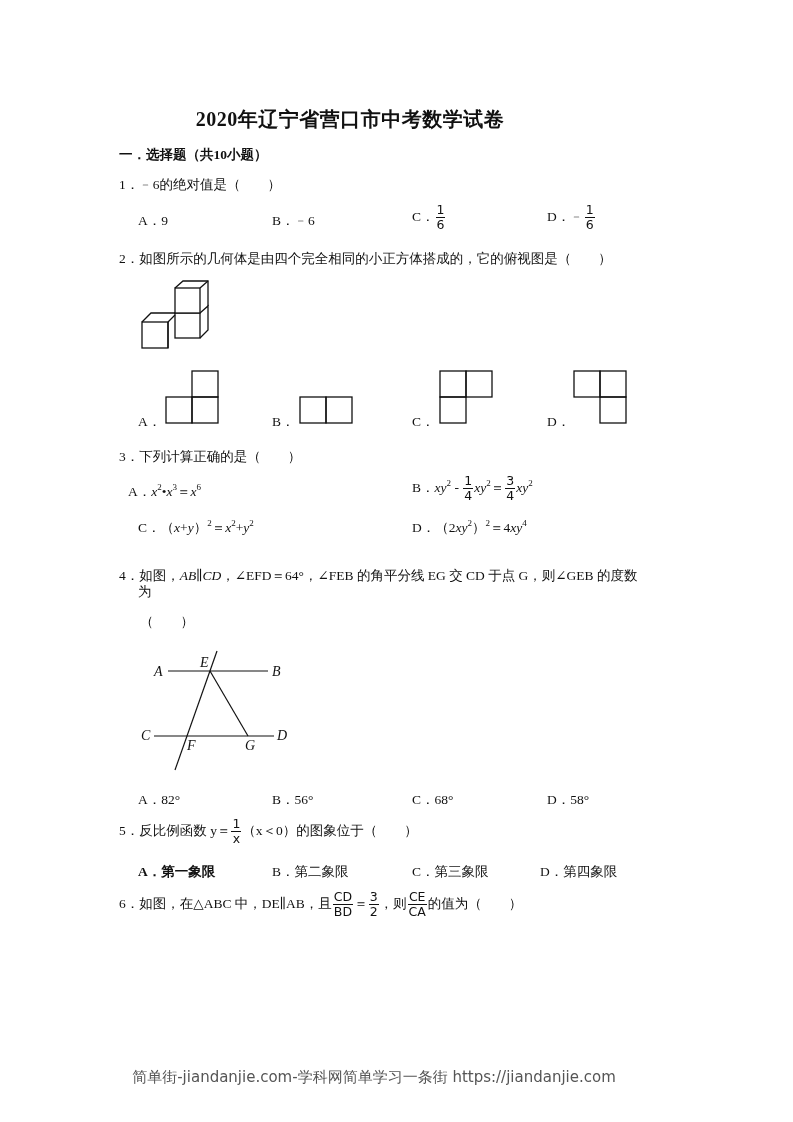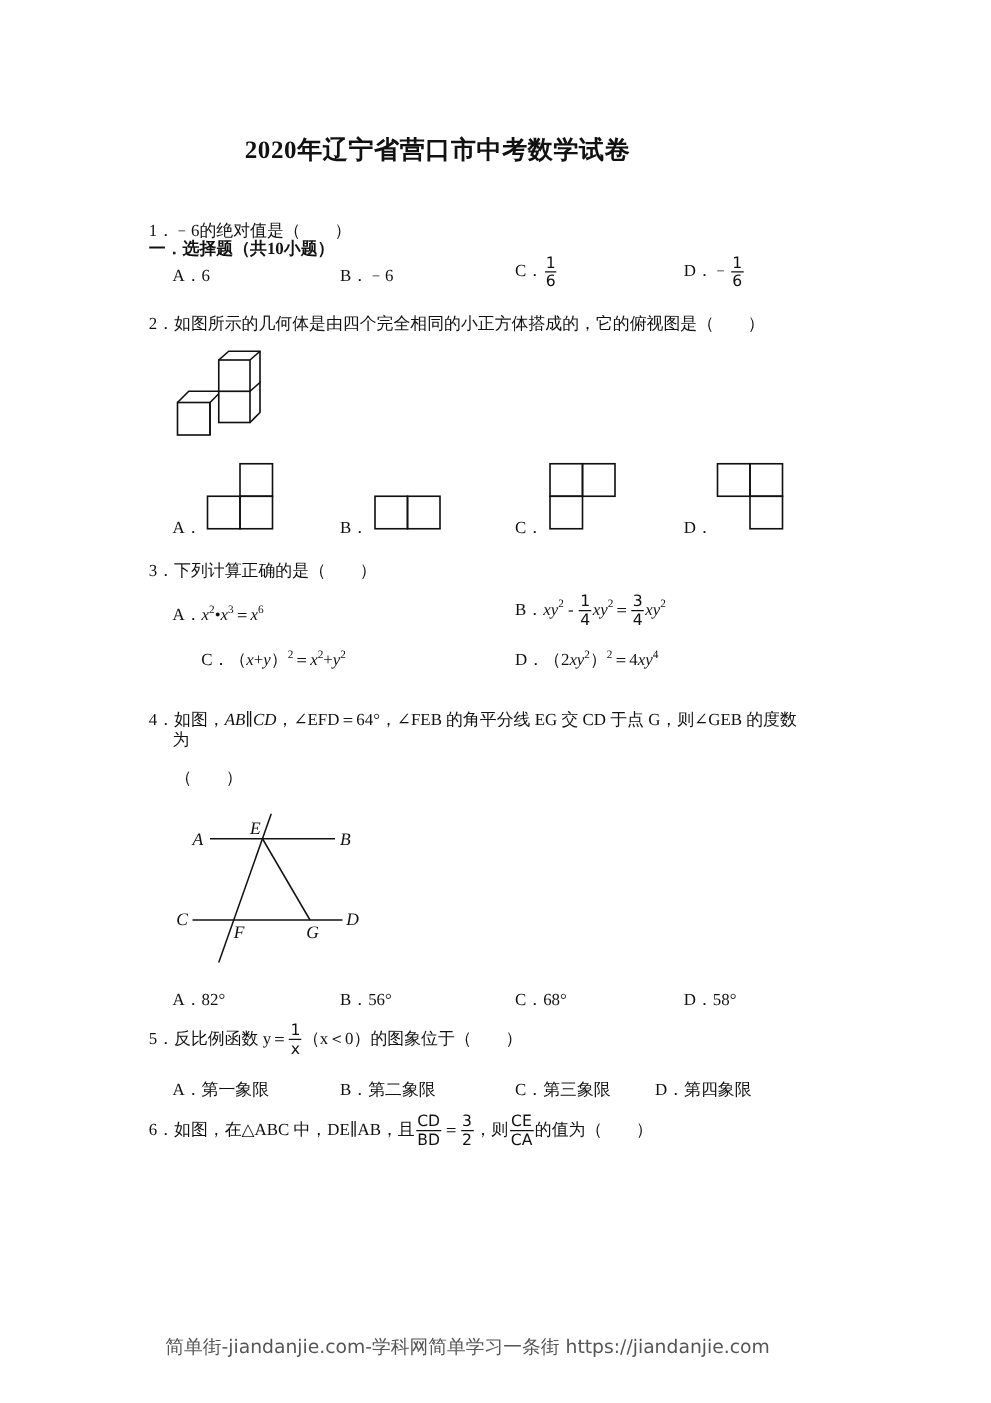--- a/index.html
+++ b/index.html
@@ -5,21 +5,21 @@
   html, body { margin: 0; padding: 0; background: #ffffff; }
   body {
     width: 793px; height: 1122px; position: relative; overflow: hidden;
     font-family: "Liberation Serif", "DejaVu Serif", serif; color: #111;
   }
   .abs { position: absolute; white-space: nowrap; }
   .title {
     left: 0; width: 700px; top: 106px; text-align: center;
     font-size: 20px; font-weight: bold; letter-spacing: 0.5px;
   }
-  .section { left: 119px; top: 146px; font-size: 13.5px; font-weight: bold; margin-top: 44px; }
+  .section { left: 119px; top: 146px; font-size: 13.5px; font-weight: bold; }
   .q { left: 119px; font-size: 13.5px; }
   .opt { font-size: 13.5px; }
   .frac {
     display: inline-flex; flex-direction: column; align-items: center;
     vertical-align: middle; font-family: "DejaVu Sans", sans-serif; font-size: 12.5px;
     line-height: 1.15; margin: 0 1px;
   }
   .frac .num { border-bottom: 1px solid #111; padding: 0 1px; }
   .frac .den { padding: 0 1px; }
   .it { font-style: italic; }
@@ -31,21 +31,21 @@
   svg { position: absolute; overflow: visible; }
   .fig-label { font-family: "Liberation Serif", serif; font-style: italic; font-size: 14px; }
 </style>
 </head>
 <body>
 
 <div class="abs title">2020年辽宁省营口市中考数学试卷</div>
 <div class="abs section">一．选择题（共10小题）</div>
 
 <div class="abs q" style="top:176px;">1．﹣6的绝对值是（　　）</div>
-<div class="abs opt" style="left:138px; top:212px;">A．6</div>
+<div class="abs opt" style="left:138px; top:212px;">A．9</div>
 <div class="abs opt" style="left:272px; top:212px;">B．﹣6</div>
 <div class="abs opt" style="left:412px; top:203px;">
   <span>C．</span><span class="frac">
       <span class="num">1</span>
       <span class="den">6</span>
     </span>
 </div>
 <div class="abs opt" style="left:547px; top:203px;">
   <span>D．﹣</span><span class="frac">
       <span class="num">1</span>
@@ -87,33 +87,33 @@
   <rect x="0" y="27" width="26" height="26"></rect>
 </svg>
 <div class="abs opt" style="left:547px; top:413px;">D．</div>
 <svg style="left:574px; top:370px;" width="55" height="54" fill="none" stroke="#111" stroke-width="1.3">
   <rect x="0" y="1" width="26" height="26"></rect>
   <rect x="26" y="1" width="26" height="26"></rect>
   <rect x="26" y="27" width="26" height="26"></rect>
 </svg>
 
 <div class="abs q" style="top:448px;">3．下列计算正确的是（　　）</div>
-<div class="abs opt" style="left:138px; top:482px;">
+<div class="abs opt" style="left:128px; top:482px;">
   <span>A．</span><span class="it">x</span><sup>2</sup>•<span class="it">x</span><sup>3</sup>＝<span class="it">x</span><sup>6</sup>
 </div>
 <div class="abs opt" style="left:412px; top:474px;">
   <span>B．</span><span class="it">xy</span><sup>2</sup> - <span class="frac">
       <span class="num">1</span>
       <span class="den">4</span>
     </span><span class="it">xy</span><sup>2</sup>＝<span class="frac">
       <span class="num">3</span>
       <span class="den">4</span>
     </span><span class="it">xy</span><sup>2</sup>
 </div>
-<div class="abs opt" style="left:138px; top:518px;margin-left:23px;">
+<div class="abs opt" style="left:138px; top:518px;">
   <span>C．（</span><span class="it">x</span>+<span class="it">y</span>）<sup>2</sup>＝<span class="it">x</span><sup>2</sup>+<span class="it">y</span><sup>2</sup>
 </div>
 <div class="abs opt" style="left:412px; top:518px;">
   <span>D．（</span>2<span class="it">xy</span><sup>2</sup>）<sup>2</sup>＝4<span class="it">xy</span><sup>4</sup>
 </div>
 
 <div class="abs q" style="top:552px;margin-top:15px;">
   <span>4．如图，</span><span class="it">AB∥CD</span><span>，∠EFD＝64°，∠FEB 的角平分线 EG 交 CD 于点 G，则∠GEB 的度数</span>
 </div>
 <div class="abs q" style="left:138px; top:583px;">为</div>
@@ -137,24 +137,24 @@
 <div class="abs opt" style="left:272px; top:791px;">B．56°</div>
 <div class="abs opt" style="left:412px; top:791px;">C．68°</div>
 <div class="abs opt" style="left:547px; top:791px;">D．58°</div>
 
 <div class="abs q" style="top:817px;">
   <span>5．反比例函数 y＝</span><span class="frac">
       <span class="num">1</span>
       <span class="den">x</span>
     </span><span>（x＜0）的图象位于（　　）</span>
 </div>
-<div class="abs opt" style="left:138px; top:863px;">A．第一象限</div>
+<div class="abs opt" style="left:138px; top:863px;font-weight:bold;">A．第一象限</div>
 <div class="abs opt" style="left:272px; top:863px;">B．第二象限</div>
 <div class="abs opt" style="left:412px; top:863px;">C．第三象限</div>
-<div class="abs opt" style="left:524px; top:863px;">D．第四象限</div>
+<div class="abs opt" style="left:540px; top:863px;">D．第四象限</div>
 
 <div class="abs q" style="top:890px;">
   <span>6．如图，在△ABC 中，DE∥AB，且</span><span class="frac">
       <span class="num">CD</span>
       <span class="den">BD</span>
     </span><span>＝</span><span class="frac">
       <span class="num">3</span>
       <span class="den">2</span>
     </span><span>，则</span><span class="frac">
       <span class="num">CE</span>

